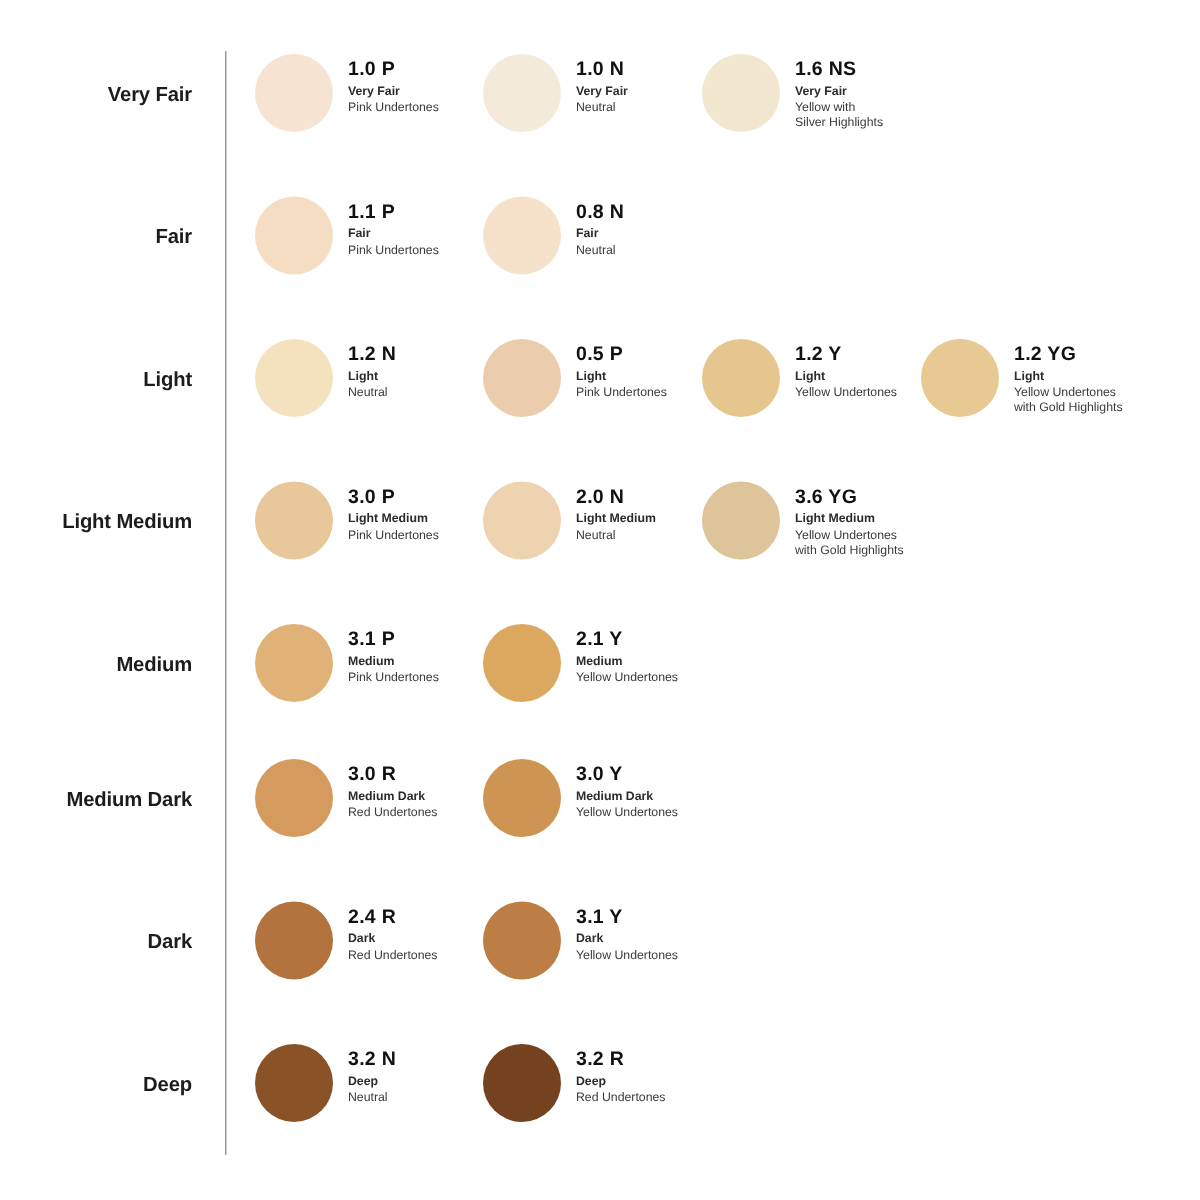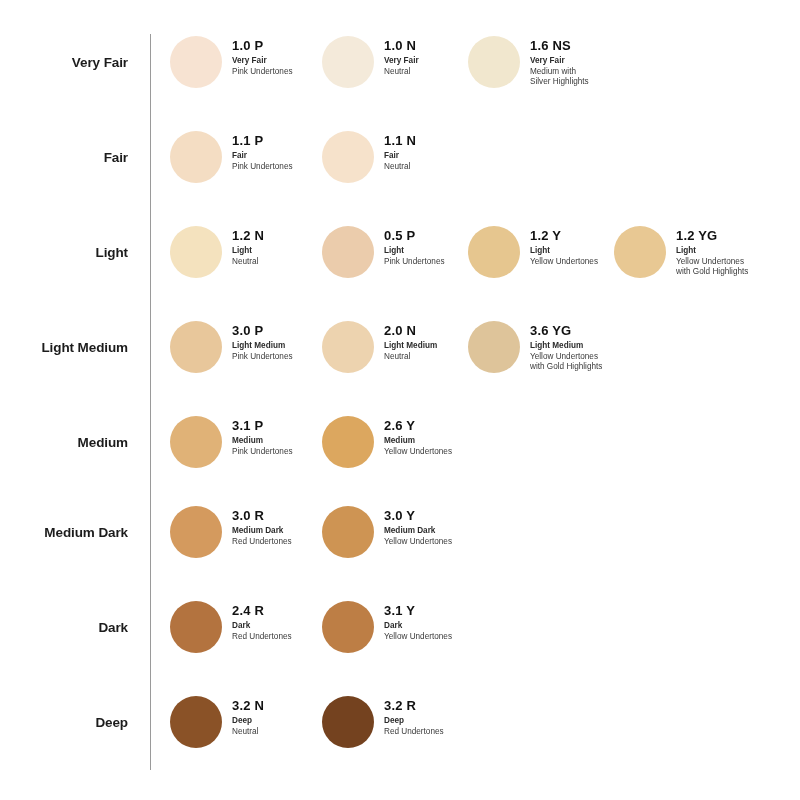--- a/index.html
+++ b/index.html
@@ -120,41 +120,41 @@
               <div class="code">1.0 N</div>
               <div class="depth">Very Fair</div>
               <div class="under">Neutral</div>
             </div>
           </div>
           <div class="cell" style="left: 298px;">
             <div class="dot" style="background: rgb(241, 231, 206);"></div>
             <div class="info">
               <div class="code">1.6 NS</div>
               <div class="depth">Very Fair</div>
-              <div class="under">Medium with</div>
+              <div class="under">Yellow with</div>
               <div class="under">Silver Highlights</div>
             </div>
           </div>
         </div>
       </div>
       <div class="row" style="top: 131px;">
         <div class="row-label" style="top: 20px;">Fair</div>
         <div class="swatches">
           <div class="cell" style="left: 0px;">
             <div class="dot" style="background: rgb(244, 221, 195);"></div>
             <div class="info">
               <div class="code">1.1 P</div>
               <div class="depth">Fair</div>
               <div class="under">Pink Undertones</div>
             </div>
           </div>
           <div class="cell" style="left: 152px;">
             <div class="dot" style="background: rgb(246, 226, 203);"></div>
             <div class="info">
-              <div class="code">1.1 N</div>
+              <div class="code">0.8 N</div>
               <div class="depth">Fair</div>
               <div class="under">Neutral</div>
             </div>
           </div>
         </div>
       </div>
       <div class="row" style="top: 226px;">
         <div class="row-label" style="top: 20px;">Light</div>
         <div class="swatches">
           <div class="cell" style="left: 0px;">
@@ -229,21 +229,21 @@
             <div class="dot" style="background: rgb(224, 178, 119);"></div>
             <div class="info">
               <div class="code">3.1 P</div>
               <div class="depth">Medium</div>
               <div class="under">Pink Undertones</div>
             </div>
           </div>
           <div class="cell" style="left: 152px;">
             <div class="dot" style="background: rgb(220, 167, 95);"></div>
             <div class="info">
-              <div class="code">2.6 Y</div>
+              <div class="code">2.1 Y</div>
               <div class="depth">Medium</div>
               <div class="under">Yellow Undertones</div>
             </div>
           </div>
         </div>
       </div>
       <div class="row" style="top: 506px;">
         <div class="row-label" style="top: 20px;">Medium Dark</div>
         <div class="swatches">
           <div class="cell" style="left: 0px;">

